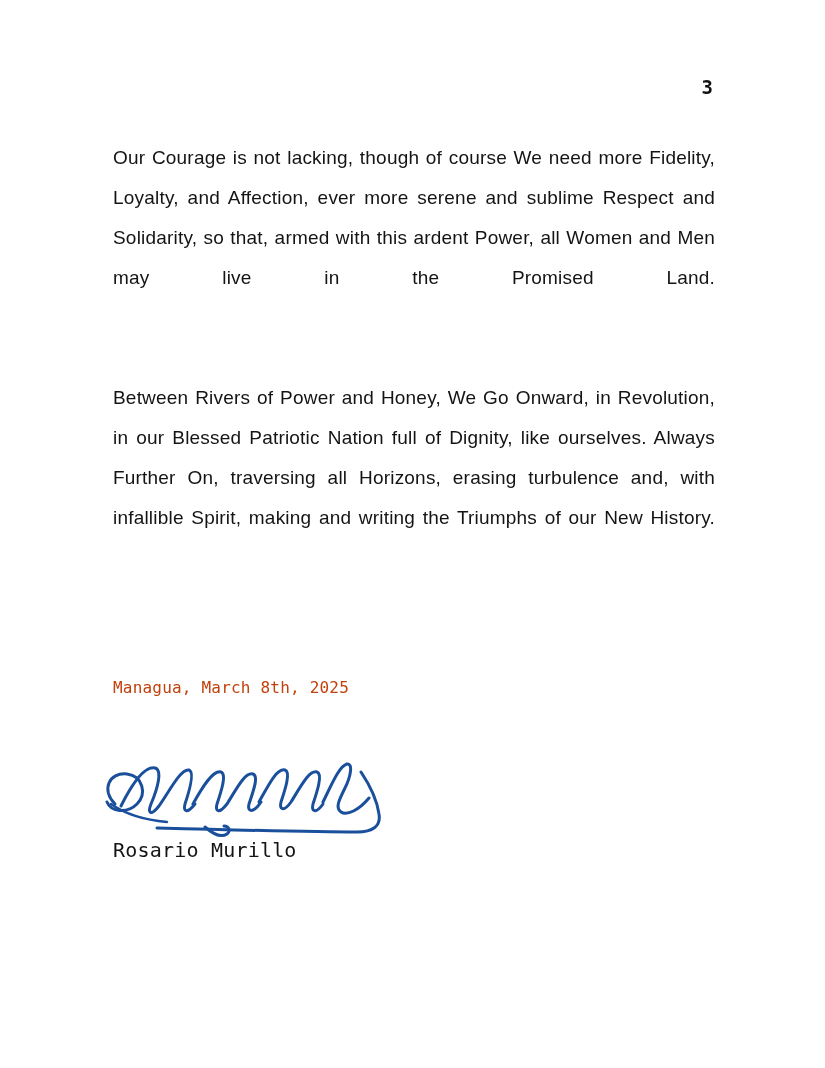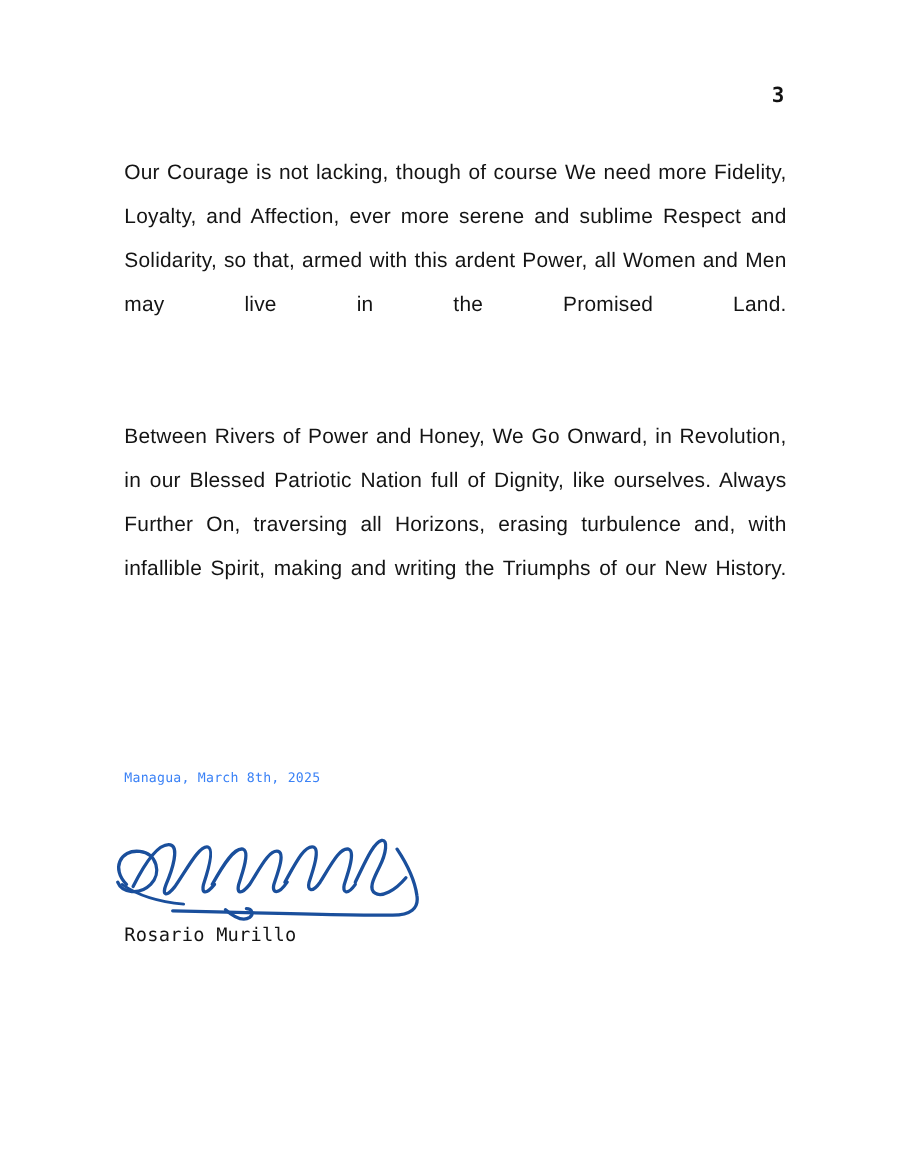--- a/index.html
+++ b/index.html
@@ -58,45 +58,45 @@
   
   .para::after {
     content: "";
     display: inline-block;
     width: 100%;
   }
 
   .dateline {
     position: absolute;
     left: 113px;
-    top: 693px;
+    top: 674px;
     font-family: "DejaVu Sans Mono", monospace;
-    font-size: 12px;
+    font-size: 16px;
     line-height: 28px;
-    color: #3b82f6;
+    color: #c2410c;
     letter-spacing: 0.2px;
   }
 
   .signature-wrap {
     position: absolute;
     left: 85px;
     top: 742px;
     width: 330px;
     height: 105px;
   }
   .signature-wrap svg {
     display: block;
   }
 
   .signature-name {
     position: absolute;
     left: 113px;
     top: 836px;
     font-family: "DejaVu Sans Mono", monospace;
-    font-size: 17px;
+    font-size: 20px;
     line-height: 28px;
     color: #141414;
     letter-spacing: 0.2px;
   }
 </style>
 </head>
 <body>
 
 <div class="page">
 

